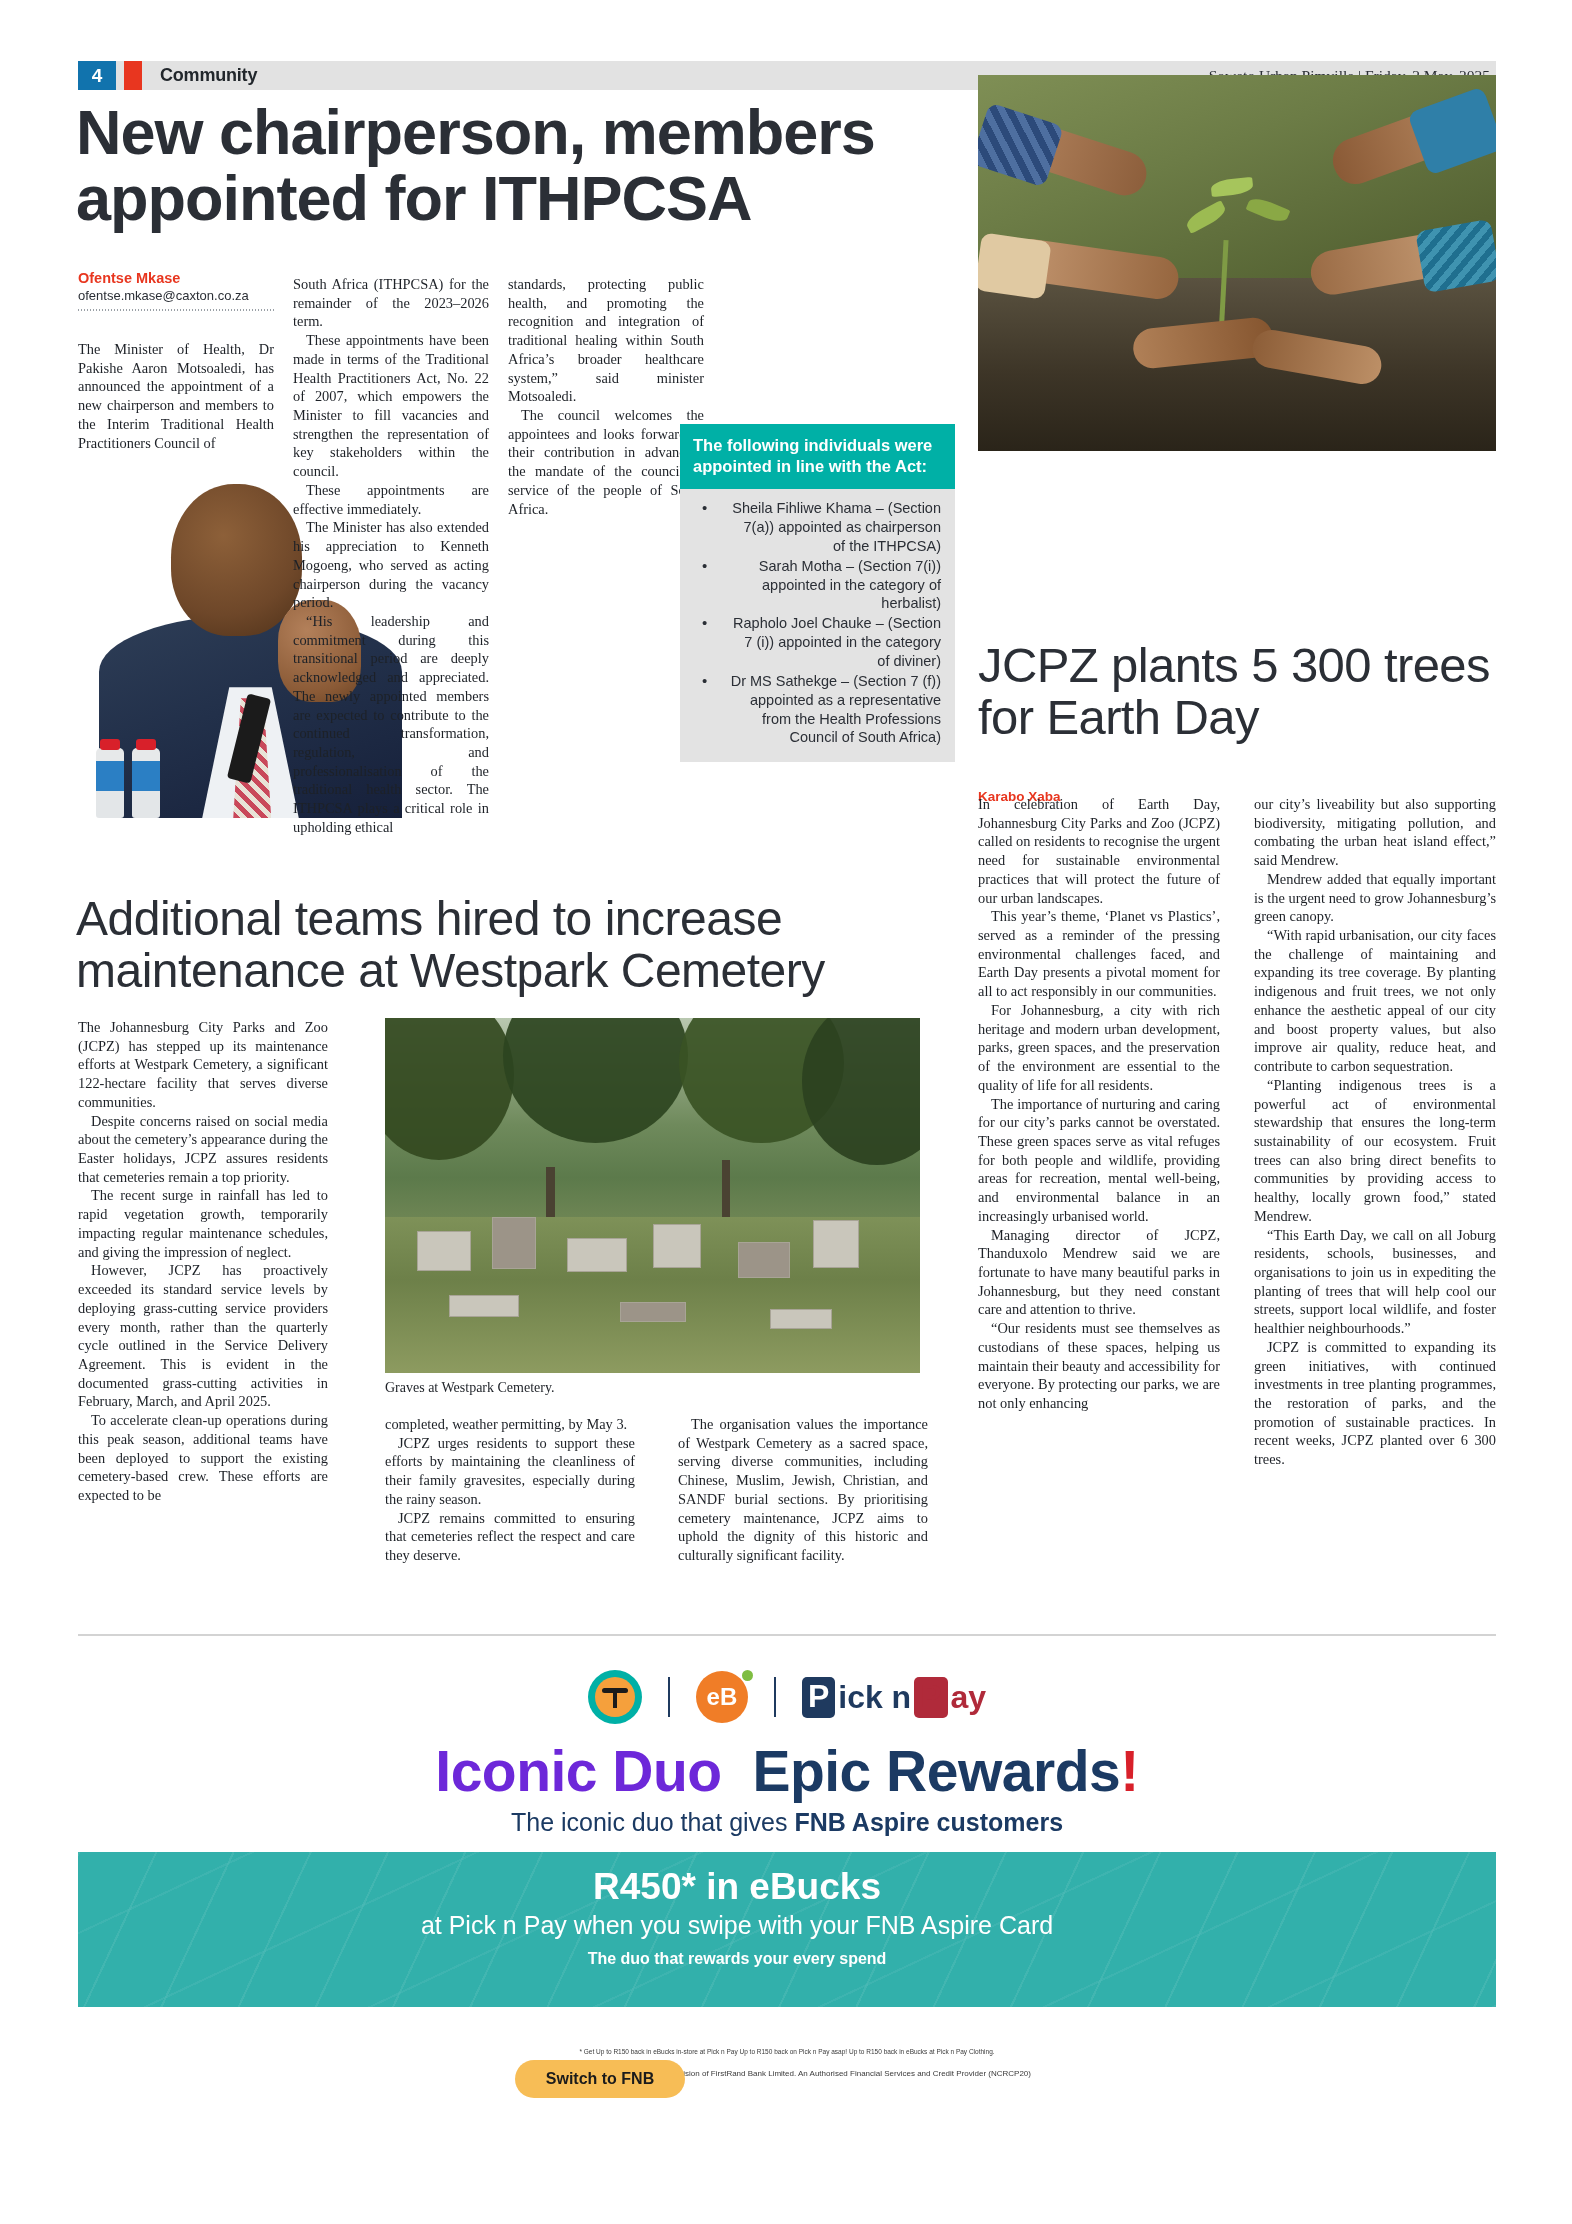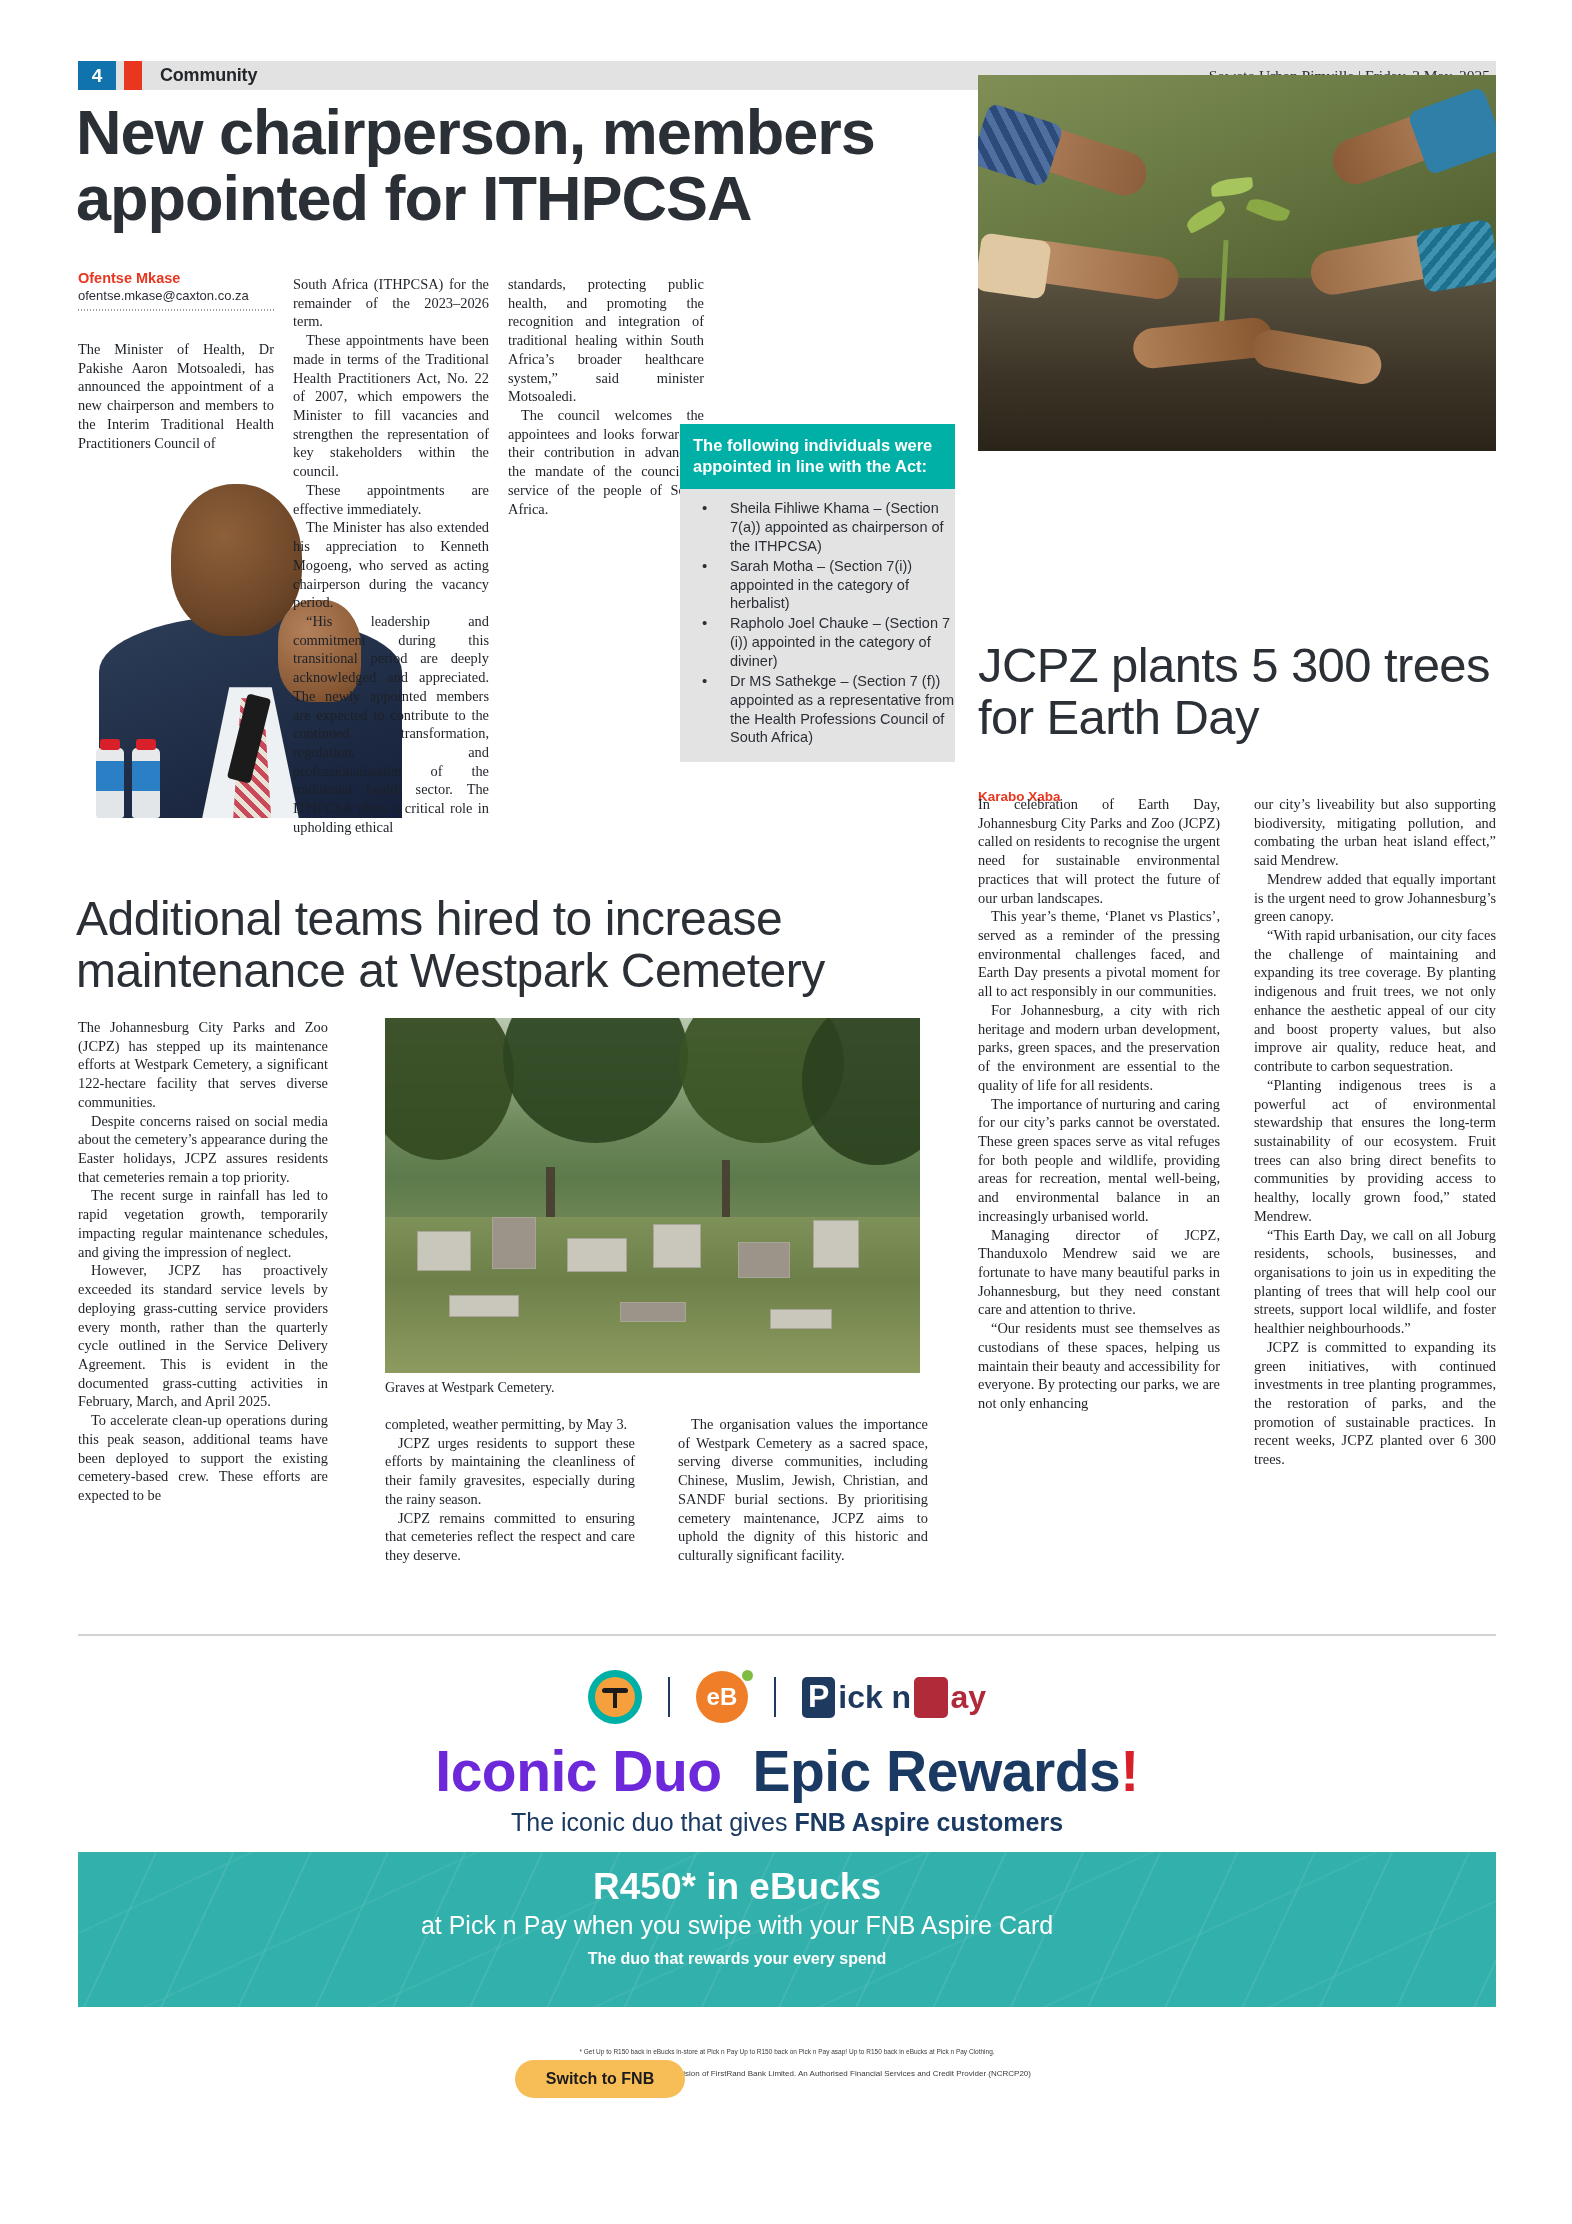--- a/index.html
+++ b/index.html
@@ -152,23 +152,24 @@
     background:#d8202a; border-radius:3px; }
 
   
   .callout { position: absolute; left: 680px; top: 424px; width: 275px; }
   .callout-head {
     background: #00b0a6; color: #fff; padding: 11px 13px 13px 13px;
     font-weight: bold; font-size: 16.5px; line-height: 1.25;
     font-family: "Liberation Sans", sans-serif;
   }
   .callout-body {
-    background: #e3e3e3; color: #2b2f36; padding: 10px 0 14px 14px;
+    background: #e3e3e3; color: #2b2f36; padding: 10px 14px 14px 14px;
     font-size: 14.5px; line-height: 1.30;
     font-family: "Liberation Sans", sans-serif;
+    text-align: right;
   }
   .callout-body ul { list-style: none; }
   .callout-body li { position: relative; padding-left: 36px; margin-bottom: 1px; }
   .callout-body li:before {
     content: "•"; position: absolute; left: 8px; top: -1px; font-size: 15px;
   }
 
   
   .hl2 {
     position: absolute; left: 978px; top: 640px; width: 520px;

